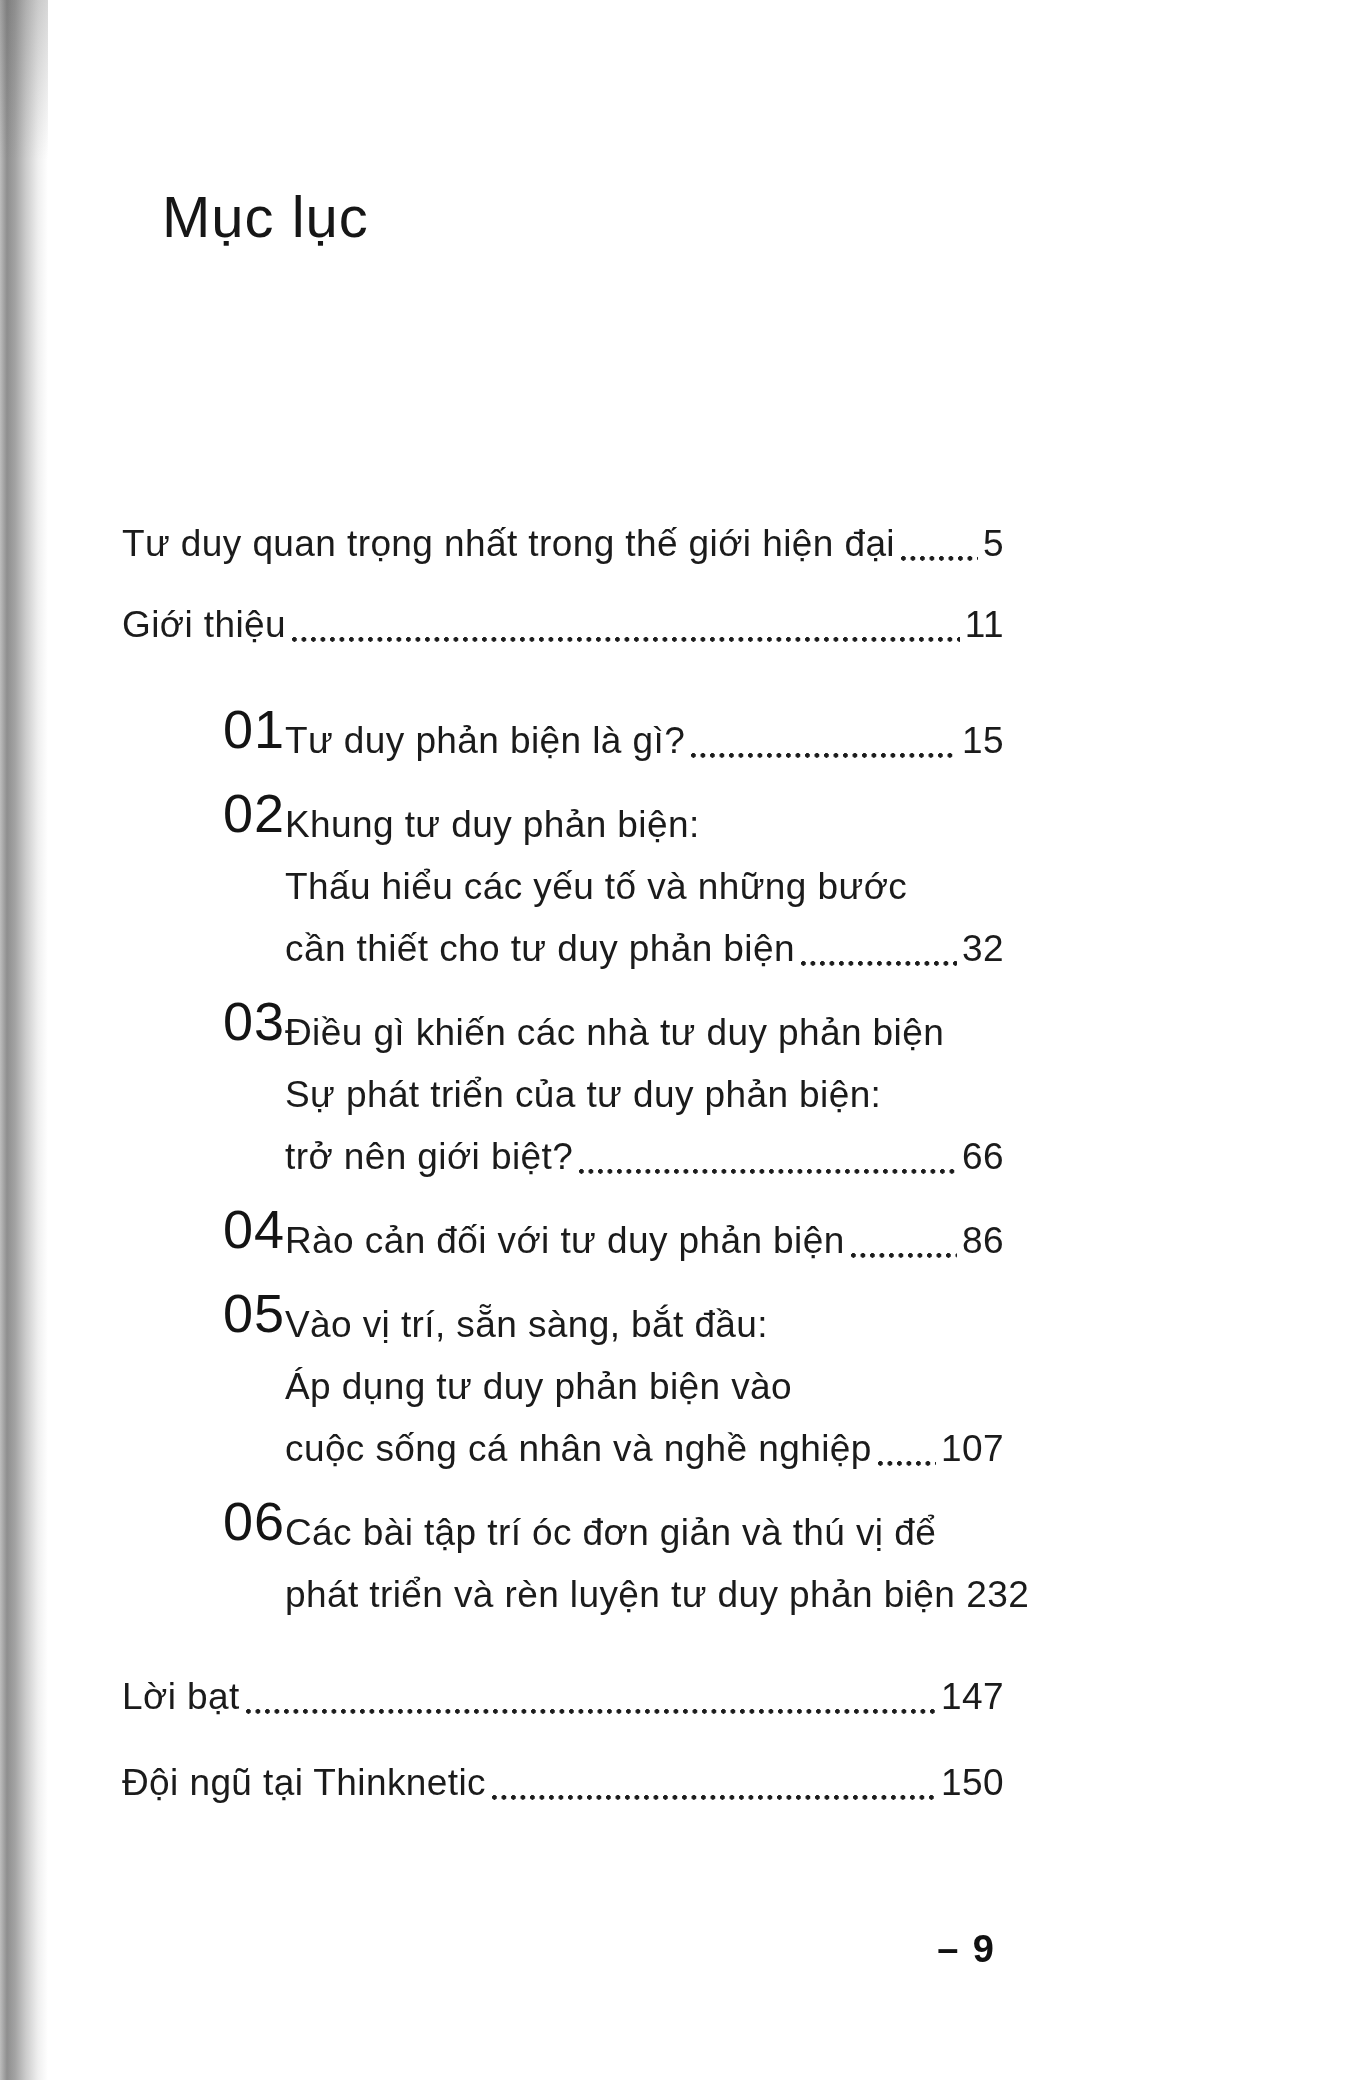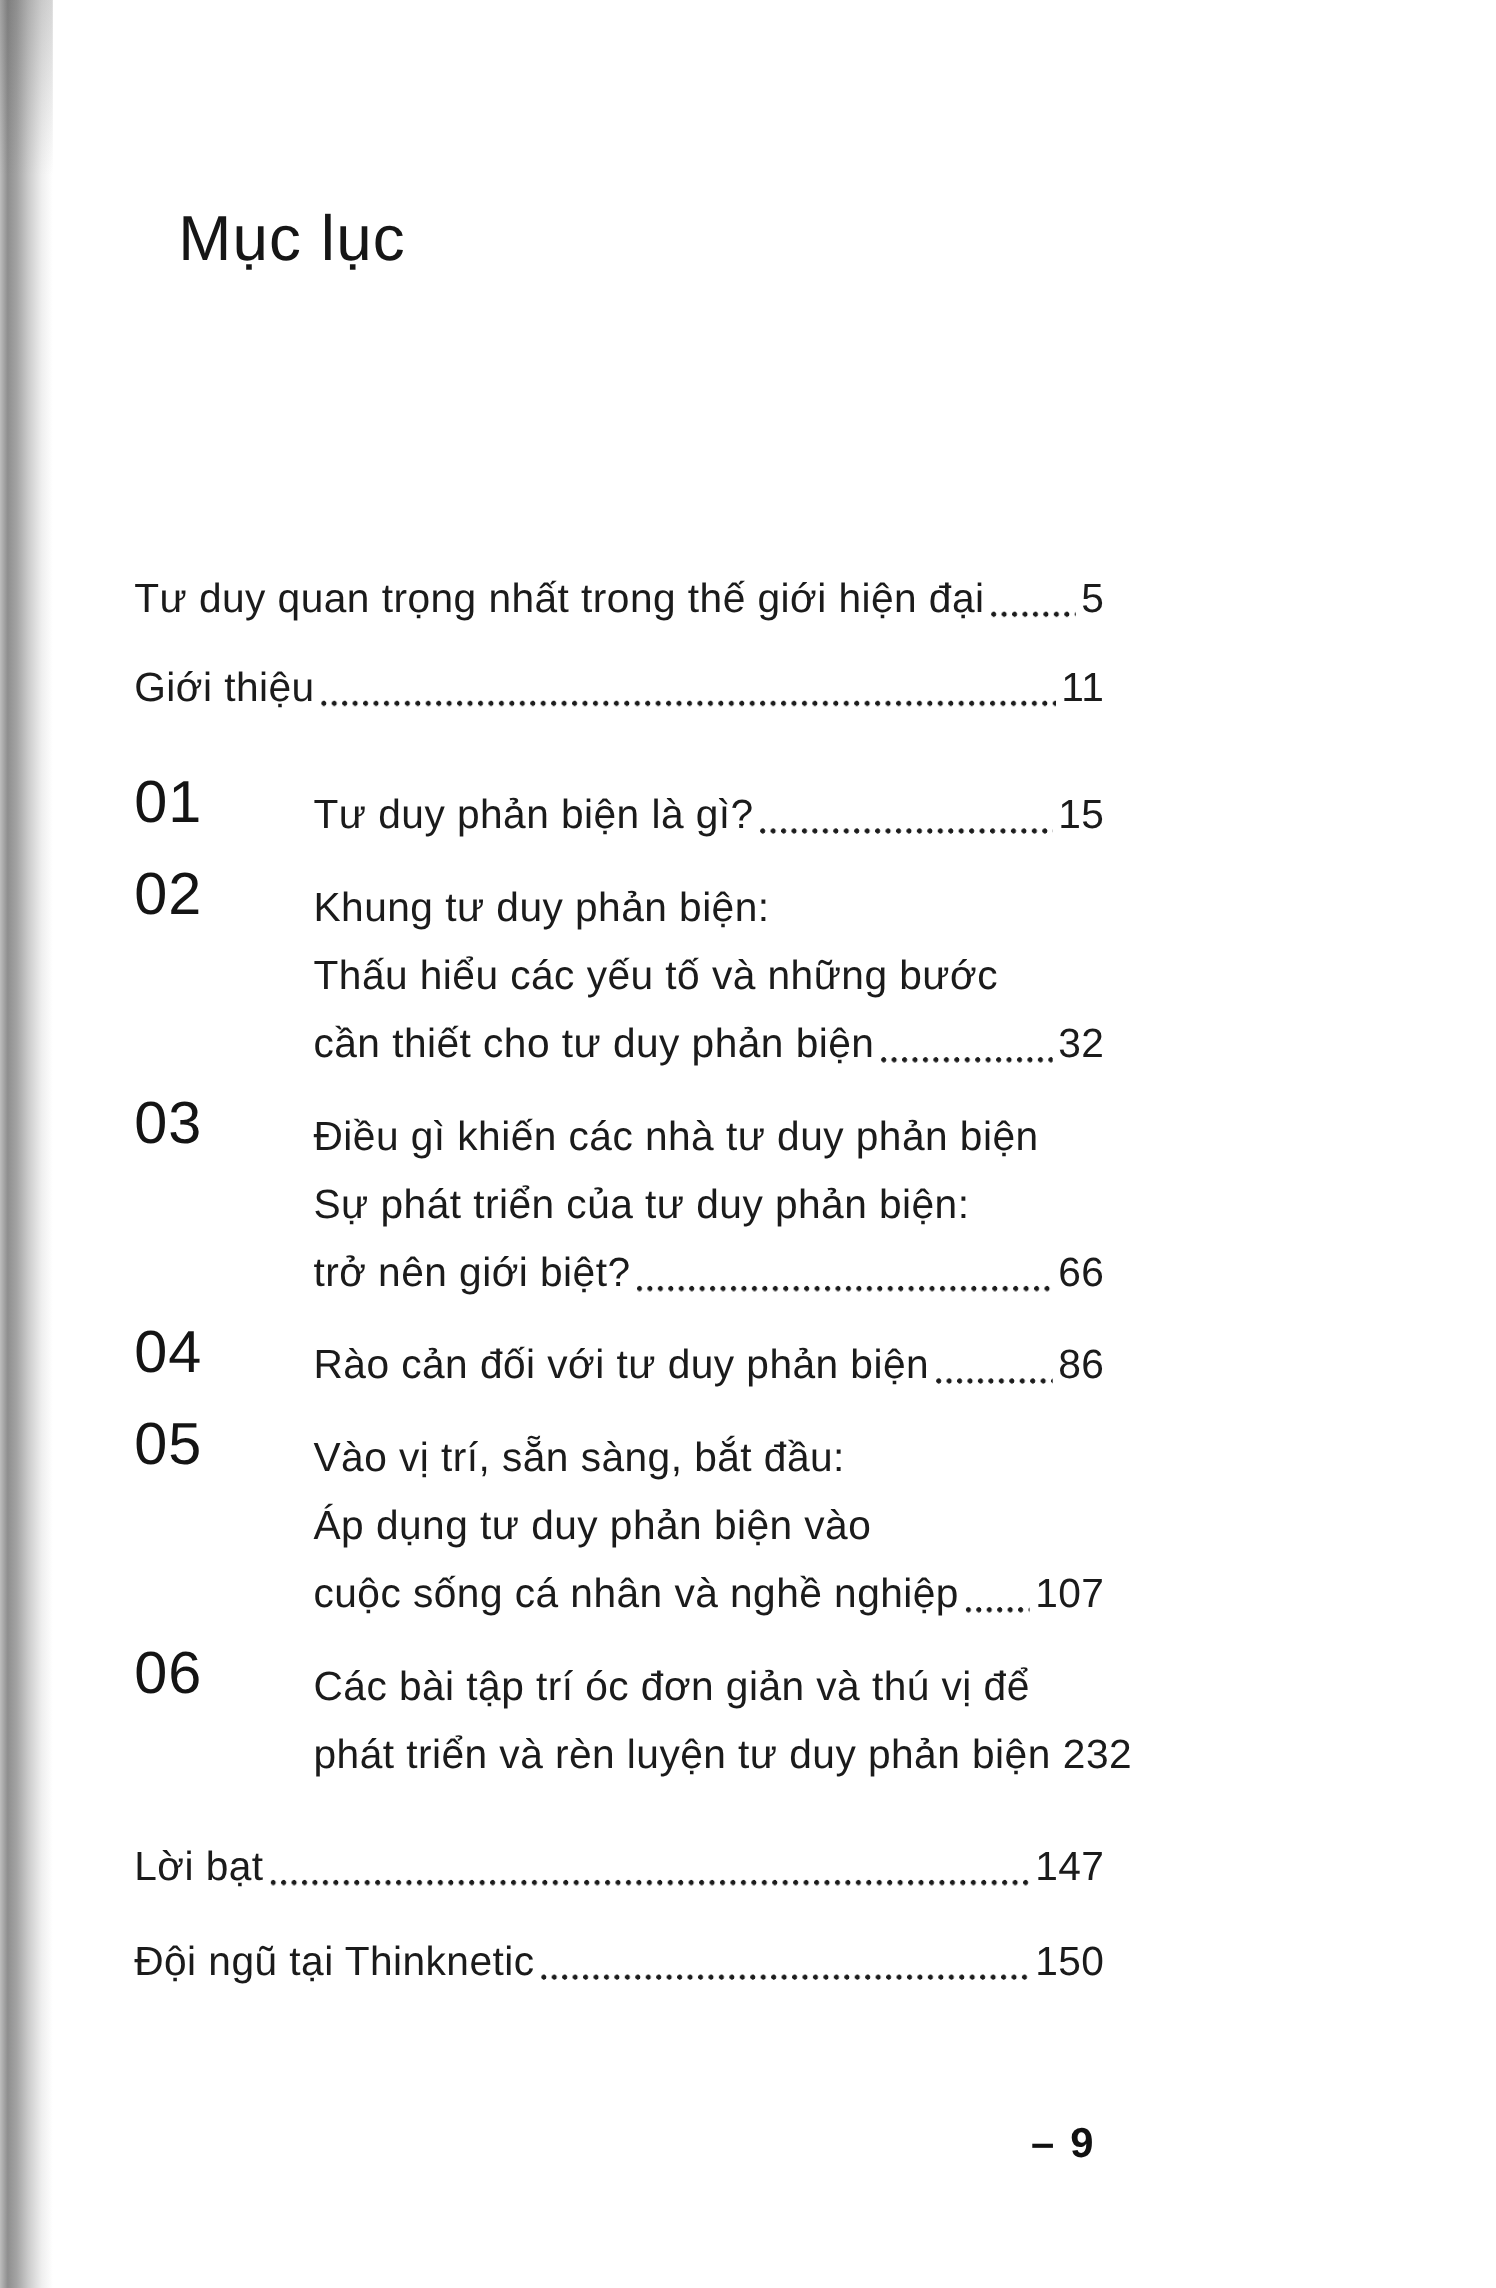--- a/index.html
+++ b/index.html
@@ -51,21 +51,21 @@
   .leader {
     flex: 1;
     align-self: flex-end;
     height: 5px;
     margin: 0 5px 14px 6px;
     background-image: radial-gradient(circle at 2.4px 2.4px, #1c1c1c 2.1px, rgba(0,0,0,0) 2.5px);
     background-size: 9.5px 5px;
     background-repeat: repeat-x;
   }
   .pg { white-space: nowrap; }
-  .chapters { margin-top: 54px; }
+  .chapters { margin-top: 54px; text-align: right; }
   .chapter { display: flex; }
   .chapter + .chapter { margin-top: 22px; }
   .chnum {
     width: 163px;
     flex: 0 0 163px;
     font-size: 54px;
     line-height: 62px;
     letter-spacing: 1px;
     color: #141414;
     transform: translateY(-12px);

